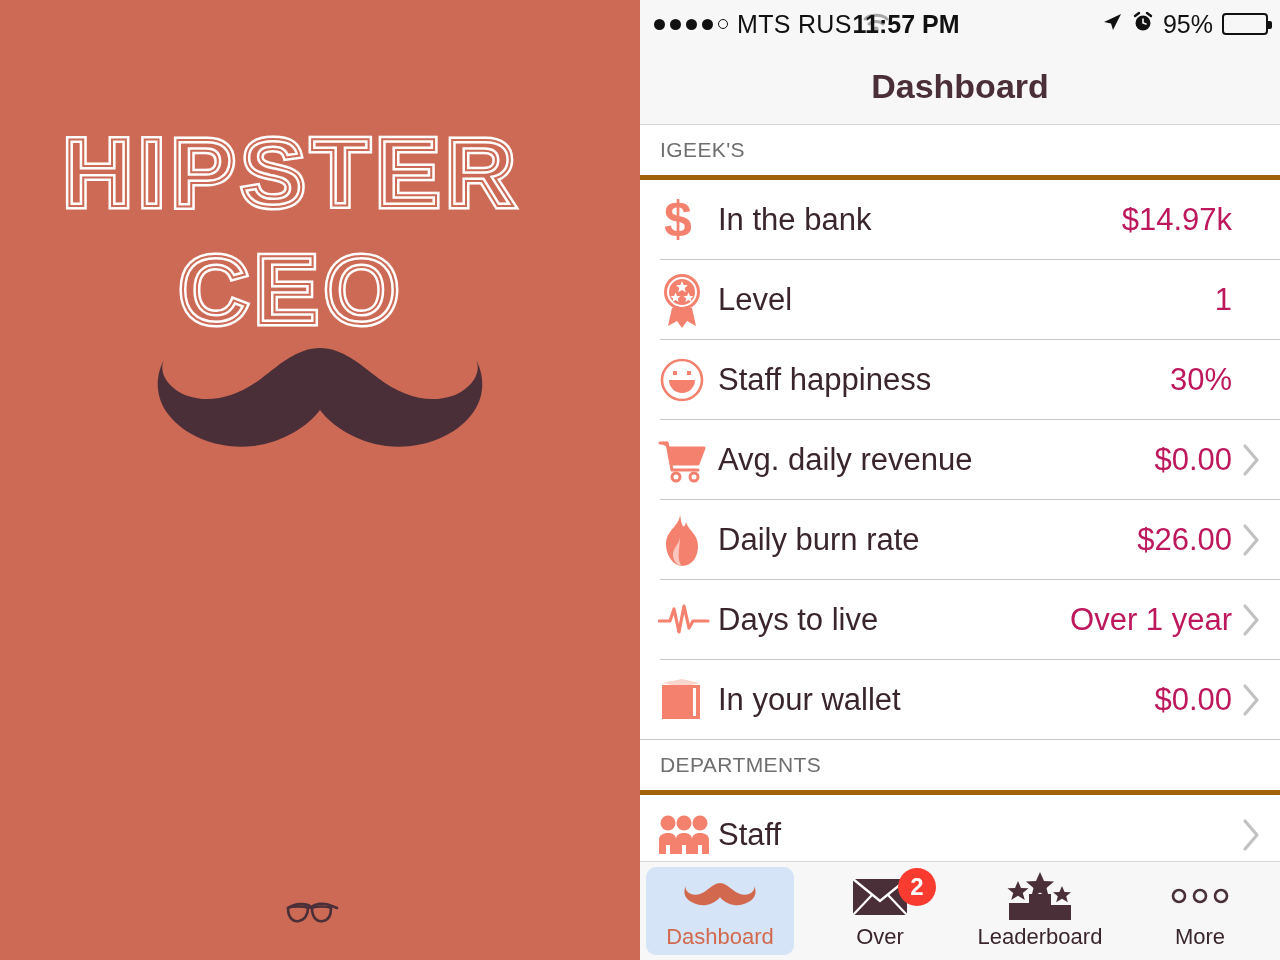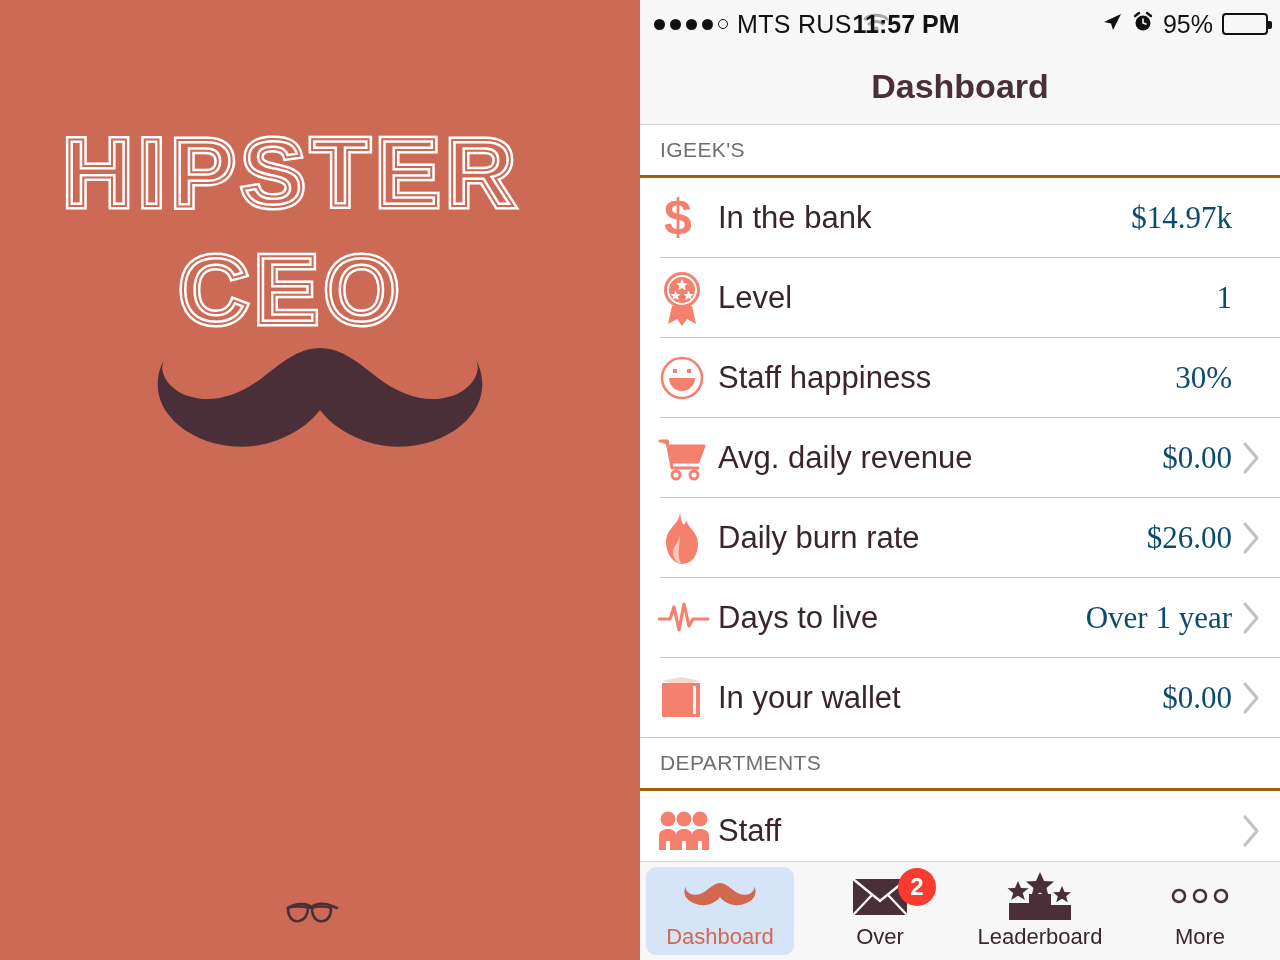--- a/index.html
+++ b/index.html
@@ -95,21 +95,21 @@
   .navbar-title { font-size: 34px; color: #4A2F39; font-weight: bold; }
 
   
   .table { flex: 1 1 auto; overflow: hidden; background: #ffffff; }
   .section-header {
     height: 50px; background: #ffffff;
     display: flex; align-items: center;
     padding-left: 20px;
     font-size: 21px; color: #6E6E6E;
     letter-spacing: .4px;
-    border-bottom: 3px solid #a16207;
+    border-bottom: 5px solid #a16207;
   }
   .section-header.top { border-top: none; }
   .row {
     height: 80px;
     display: flex; align-items: center;
     padding-left: 18px; padding-right: 16px;
     position: relative;
     background: #ffffff;
   }
   .row:after {
@@ -119,21 +119,21 @@
   .row.last-in-section:after { left: 0; }
   .row-icon {
     width: 56px; flex: 0 0 56px;
     display: flex; align-items: center; justify-content: flex-start;
   }
   .row-label {
     flex: 1 1 auto;
     font-size: 31px; color: #3B252D;
     padding-left: 4px;
   }
-  .row-value { font-size: 31px; color: #0c4a6e; padding-right: 6px; white-space: nowrap; font-family: Liberation Serif, serif; }
+  .row-value { font-size: 31px; color: #be185d; padding-right: 6px; white-space: nowrap; }
   .chevron { width: 26px; flex: 0 0 26px; display: flex; justify-content: center; color: #C2C2C2; }
   .chev-space { width: 26px; flex: 0 0 26px; }
 
   
   .tabbar {
     height: 98px; background: #F7F7F7;
     border-top: 1px solid #D8D8D8;
     display: flex; align-items: stretch;
     flex: 0 0 98px;
   }

